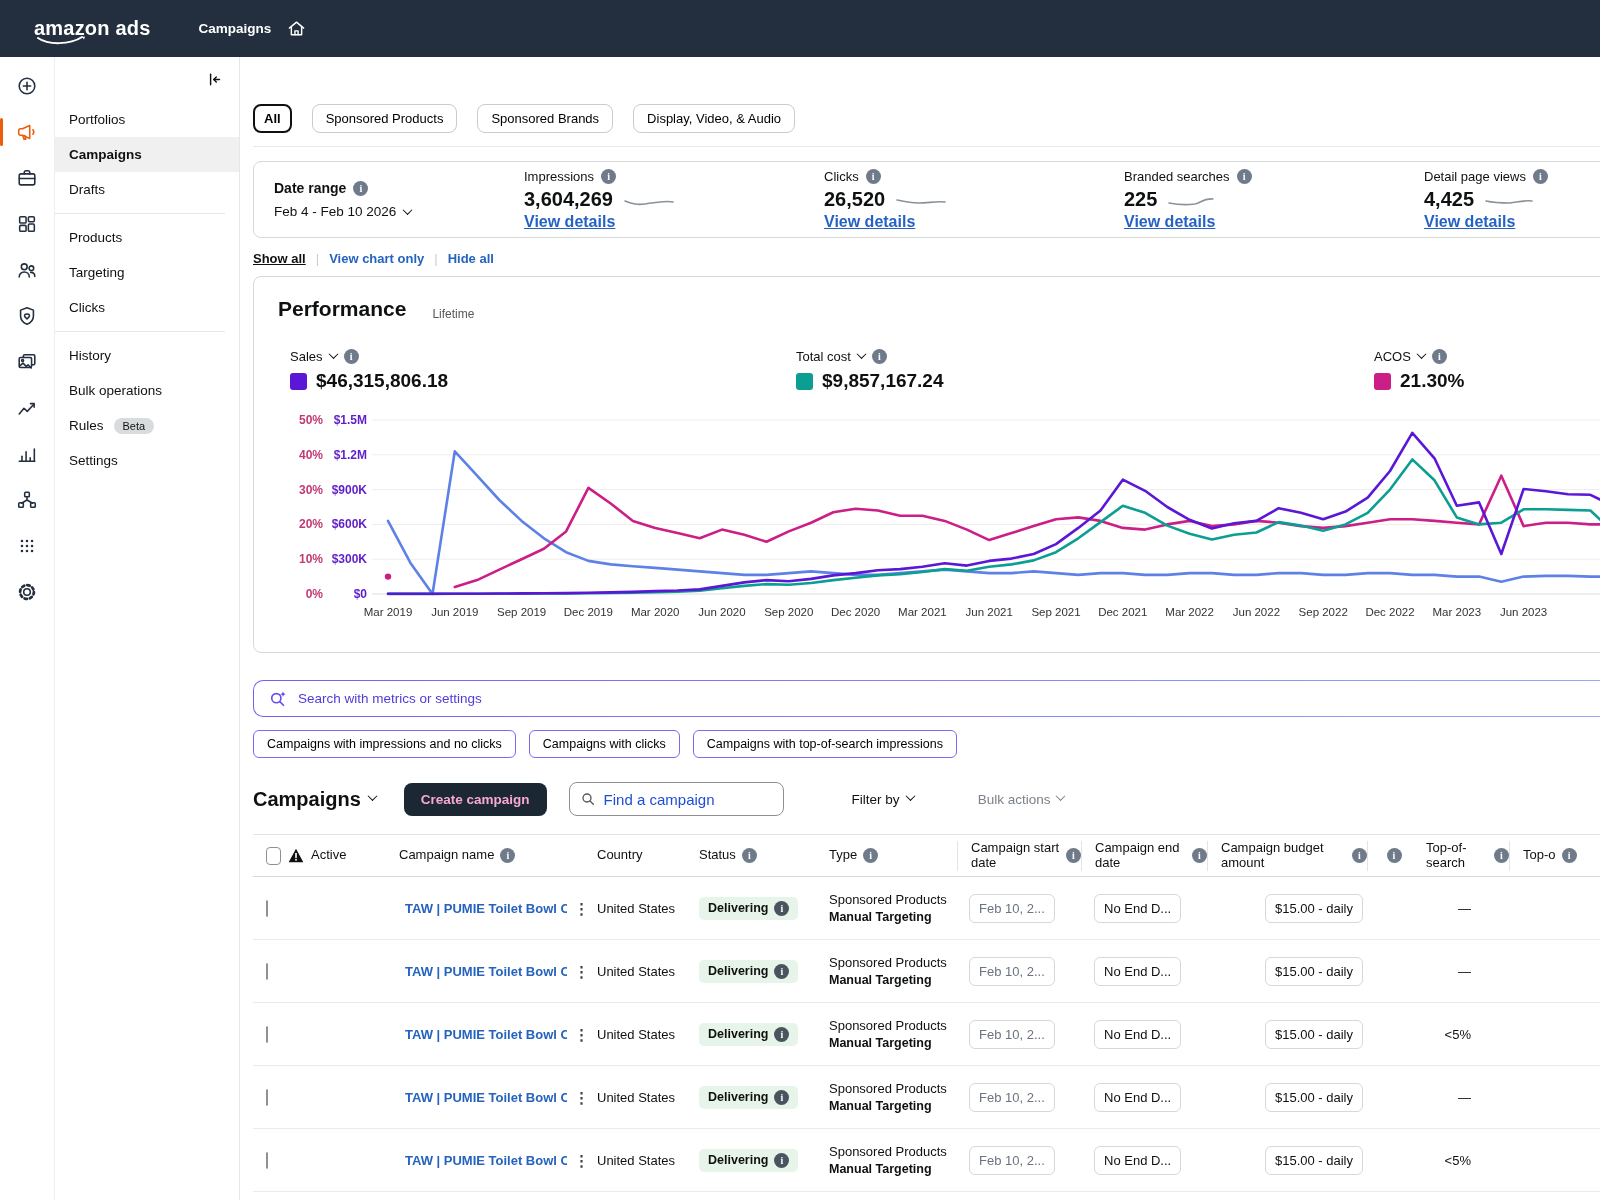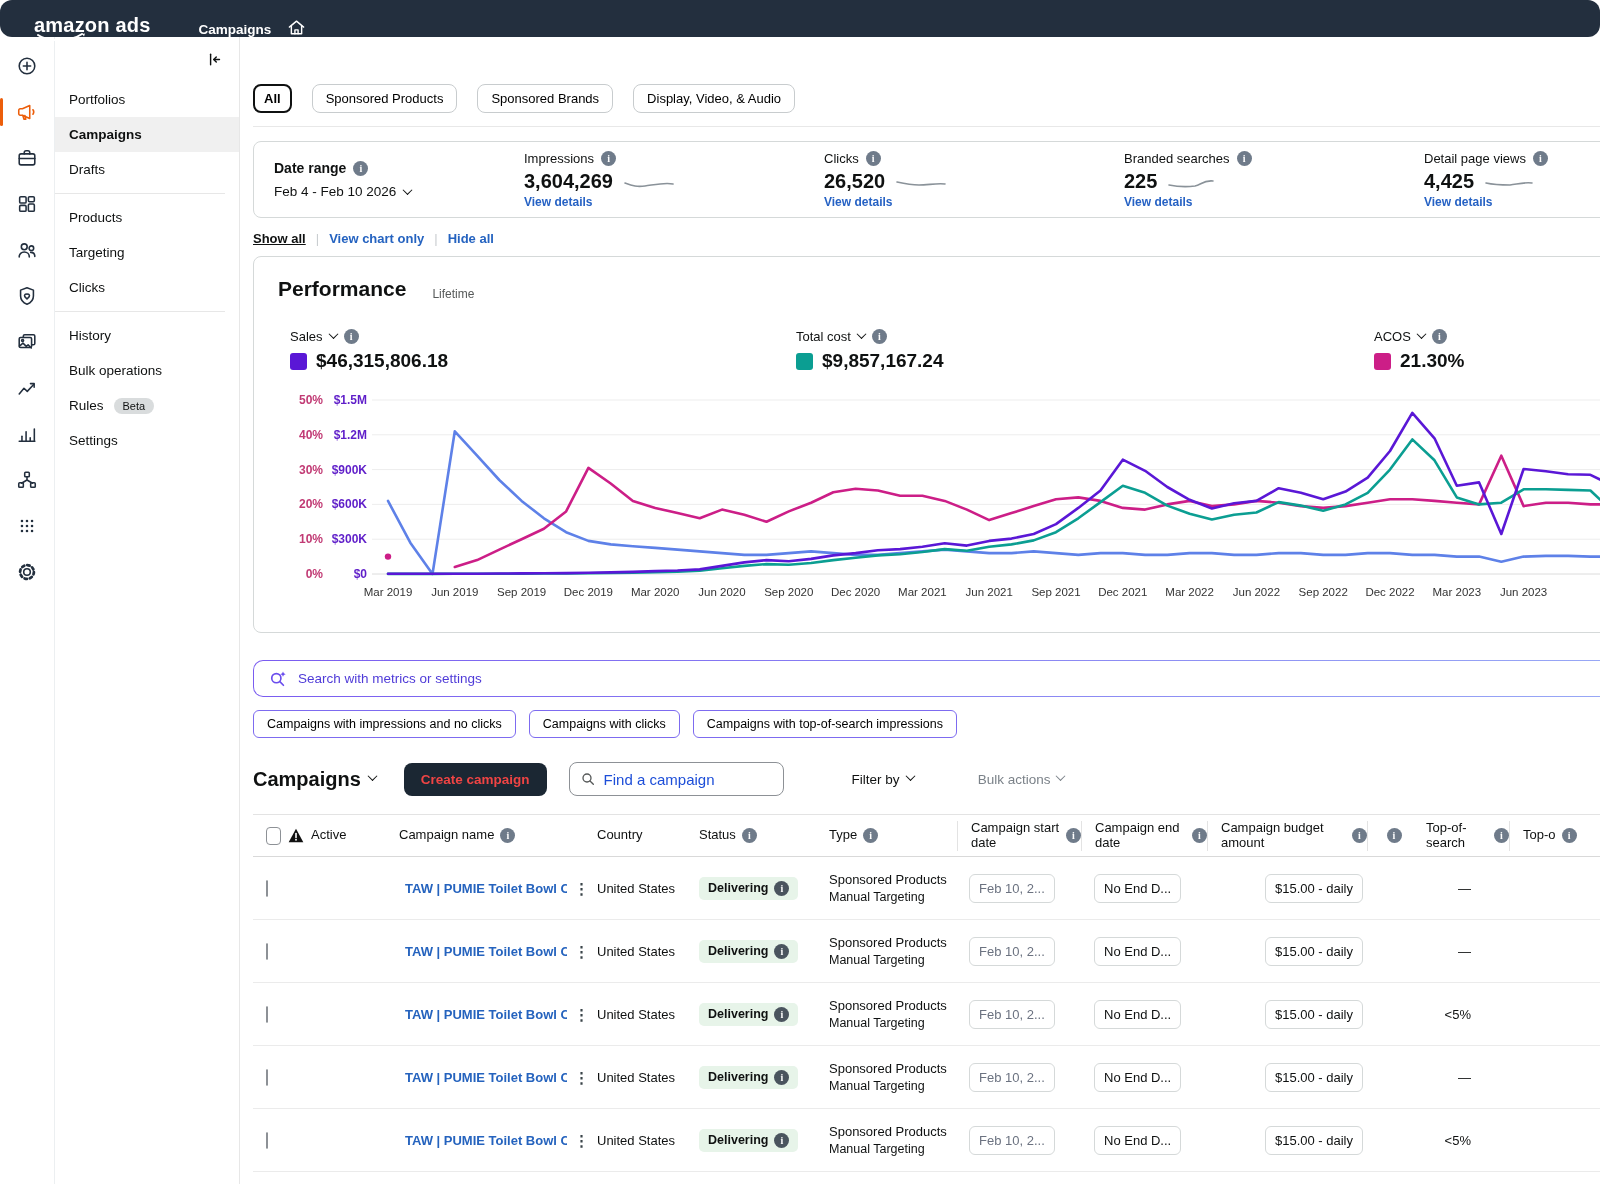--- a/index.html
+++ b/index.html
@@ -3,21 +3,21 @@
 <meta charset="utf-8">
 <style>
   * { box-sizing: border-box; }
   html,body { margin:0; padding:0; }
   body {
     width:1600px; height:1200px; overflow:hidden;
     font-family:"Liberation Sans", sans-serif;
     background:#fff; color:#0f1111; font-size:13px;
   }
   
-  .navbar { height:37px; background:#232f3e; display:flex; align-items:flex-end; padding:0 0 0 34px;border-radius:12px; }
+  .navbar { height:57px; background:#232f3e; display:flex; align-items:center; padding:0 0 0 34px; }
   .logo { position:relative; color:#fff; font-size:20px; font-weight:bold; letter-spacing:.2px; }
   .logo svg { position:absolute; left:2px; top:19px; }
   .nav-title { color:#fff; font-size:13.5px; font-weight:bold; margin-left:48px; }
   .nav-home { margin-left:16px; display:flex; align-items:center; cursor:pointer; }
   
   .app { display:flex; height:1147px; }
   .icon-rail { width:55px; border-right:1px solid #eceff1; display:flex; flex-direction:column; align-items:center; padding-top:18px; gap:24px; flex:none; }
   .rail-item { position:relative; width:55px; display:flex; justify-content:center; cursor:pointer; }
   .rail-item .bar { position:absolute; left:0; top:-3px; width:3px; height:28px; background:#ec5e0b; border-radius:2px; }
   .sidebar { width:185px; border-right:1px solid #e7e7e7; padding-top:14px; flex:none; }
@@ -33,21 +33,21 @@
   .tab { border:1px solid #c8ccce; border-radius:8px; padding:6px 13px; font-size:13px; background:#fff; cursor:pointer; white-space:nowrap; }
   .tab.selected { border:2px solid #0f1111; font-weight:bold; padding:5px 9px; }
   
   .metrics-card { margin-top:14px; border:1px solid #d5d9d9; border-radius:8px; height:77px; display:flex; align-items:center; width:1467px; }
   .m-block { padding:0 0 0 20px; width:270px; flex:none; }
   .m-card { width:300px; flex:none; }
   .m-label { font-size:13px; display:flex; align-items:center; gap:7px; }
   .m-label b { font-size:14px; }
   .m-value-row { display:flex; align-items:center; gap:10px; margin-top:4px; }
   .m-value { font-size:20px; font-weight:bold; }
-  .m-link { color:#2662c4; font-size:12px; font-weight:bold; margin-top:2px; cursor:pointer; }
+  .m-link { color:#2662c4; font-size:16px; font-weight:bold; margin-top:2px; cursor:pointer;text-decoration:underline; }
   .m-date { font-size:13.5px; margin-top:8px; display:flex; align-items:center; gap:8px; cursor:pointer; }
   .info { width:15px; height:15px; border-radius:50%; background:#6f7b8a; color:#fff; font-size:10px; font-weight:bold; display:inline-flex; align-items:center; justify-content:center; flex:none; cursor:pointer; font-family:"Liberation Serif",serif; }
   .info.dark { background:#4a545e; }
   
   .view-links { margin-top:13px; display:flex; align-items:center; font-size:13px; }
   .view-links .sep { color:#c9cdd0; margin:0 10px; }
   .lnk-black { color:#0f1111; text-decoration:underline; font-weight:bold; cursor:pointer; }
   .lnk-blue { color:#2563c0; font-weight:bold; cursor:pointer; }
   
   .perf-card { position:relative; margin-top:10px; width:1467px; height:377px; border:1px solid #d5d9d9; border-radius:8px; }
@@ -61,42 +61,42 @@
   .legend .val { font-size:19px; font-weight:bold; }
   .chart-svg { position:absolute; left:0; top:130px; }
   
   .ai-search { margin-top:27px; width:1467px; height:37px; border-radius:10px; border:1.5px solid transparent; background:linear-gradient(#fff,#fff) padding-box, linear-gradient(90deg,#7a5cf0,#9aaef6) border-box; display:flex; align-items:center; gap:10px; padding:0 14px; cursor:text; }
   .ai-search span { color:#4f3bd8; font-size:13.5px; }
   .pills { margin-top:13px; display:flex; gap:13px; }
   .pill { border:1.5px solid #7d6bf0; border-radius:6px; padding:6px 13px; font-size:12.5px; background:#fff; cursor:pointer; white-space:nowrap; }
   
   .toolbar { margin-top:24px; display:flex; align-items:center; }
   .tb-title { font-size:20px; font-weight:800; display:flex; align-items:center; gap:8px; cursor:pointer; }
-  .btn-dark { background:#1b2733; color:#ef4444; font-size:13.5px; font-weight:bold; border:none; border-radius:8px; padding:9px 17px; margin-left:28px; cursor:pointer; }
+  .btn-dark { background:#1b2733; color:#f9a8d4; font-size:13.5px; font-weight:bold; border:none; border-radius:8px; padding:9px 17px; margin-left:28px; cursor:pointer; }
   .find { margin-left:22px; width:215px; height:34px; border:1px solid #8d9196; border-radius:8px; display:flex; align-items:center; gap:8px; padding:0 10px; }
   .find span { color:#1d4ed8; font-size:15px; }
   .filter-by { margin-left:40px; font-size:13.5px; display:flex; align-items:center; gap:7px; cursor:pointer;padding-left:28px; }
   .bulk { margin-left:64px; font-size:13.5px; color:#7b8289; display:flex; align-items:center; gap:7px; cursor:pointer; }
   
   .tablewrap { margin-top:18px; border-top:1px solid #e3e3e3; width:1720px; }
   .trow { display:grid; grid-template-columns:28px 30px 88px 198px 102px 130px 128px 124px 126px 160px 40px 102px 210px; align-items:center; }
   .thead { height:42px; border-bottom:1px solid #d9d9d9; font-size:13px; }
   .thead .hcell { display:flex; align-items:center; gap:6px; line-height:1.15; }
   .hsep { border-left:1px solid #e3e3e3; height:30px; padding-left:13px; }
   .tbody-row { height:63px; border-bottom:1px solid #ebebeb; font-size:13px; }
   .cb { width:18px; height:18px; border:1.5px solid #8d9196; border-radius:4px; margin-left:13px; background:#fff; cursor:pointer; }
   .toggle { width:38px; height:22px; border-radius:11px; background:#1c6896; position:relative; margin-left:13px; cursor:pointer; }
   .toggle .knob { position:absolute; right:3px; top:3px; width:16px; height:16px; border-radius:50%; background:#fff; }
   .toggle .chk { position:absolute; left:6px; top:4px; color:#fff; font-size:10px; font-weight:bold; }
   .name-cell { display:flex; align-items:center; padding-left:6px; }
   .camp-link { color:#2563be; font-weight:bold; cursor:pointer; white-space:nowrap; overflow:hidden; max-width:162px; }
   .kebab { margin-left:auto; margin-right:8px; color:#3a4449; font-size:15px; font-weight:bold; cursor:pointer; line-height:1; }
   .badge { background:#e7f4e9; border-radius:5px; padding:4px 9px; display:inline-flex; align-items:center; gap:6px; font-size:12.5px; font-weight:600; }
   .type-cell div:first-child { font-size:13px; }
-  .type-cell div:last-child { font-size:12.5px; margin-top:3px; }
+  .type-cell div:last-child { font-size:12.5px; margin-top:3px;font-weight:bold; }
   .databox { border:1px solid #d5d9d9; border-radius:6px; padding:6px 9px; font-size:13px; white-space:nowrap; display:inline-block; cursor:pointer; background:#fff; }
   .databox.gray { color:#6b7280; }
   .tos-cell { text-align:right; padding-right:38px; }
   .chev { display:inline-block; width:7px; height:7px; border-right:1.8px solid currentColor; border-bottom:1.8px solid currentColor; transform:rotate(45deg) translate(-1px,-1px); }
 </style>
 </head>
 <body>
 
 <header class="navbar">
   <div class="logo">

